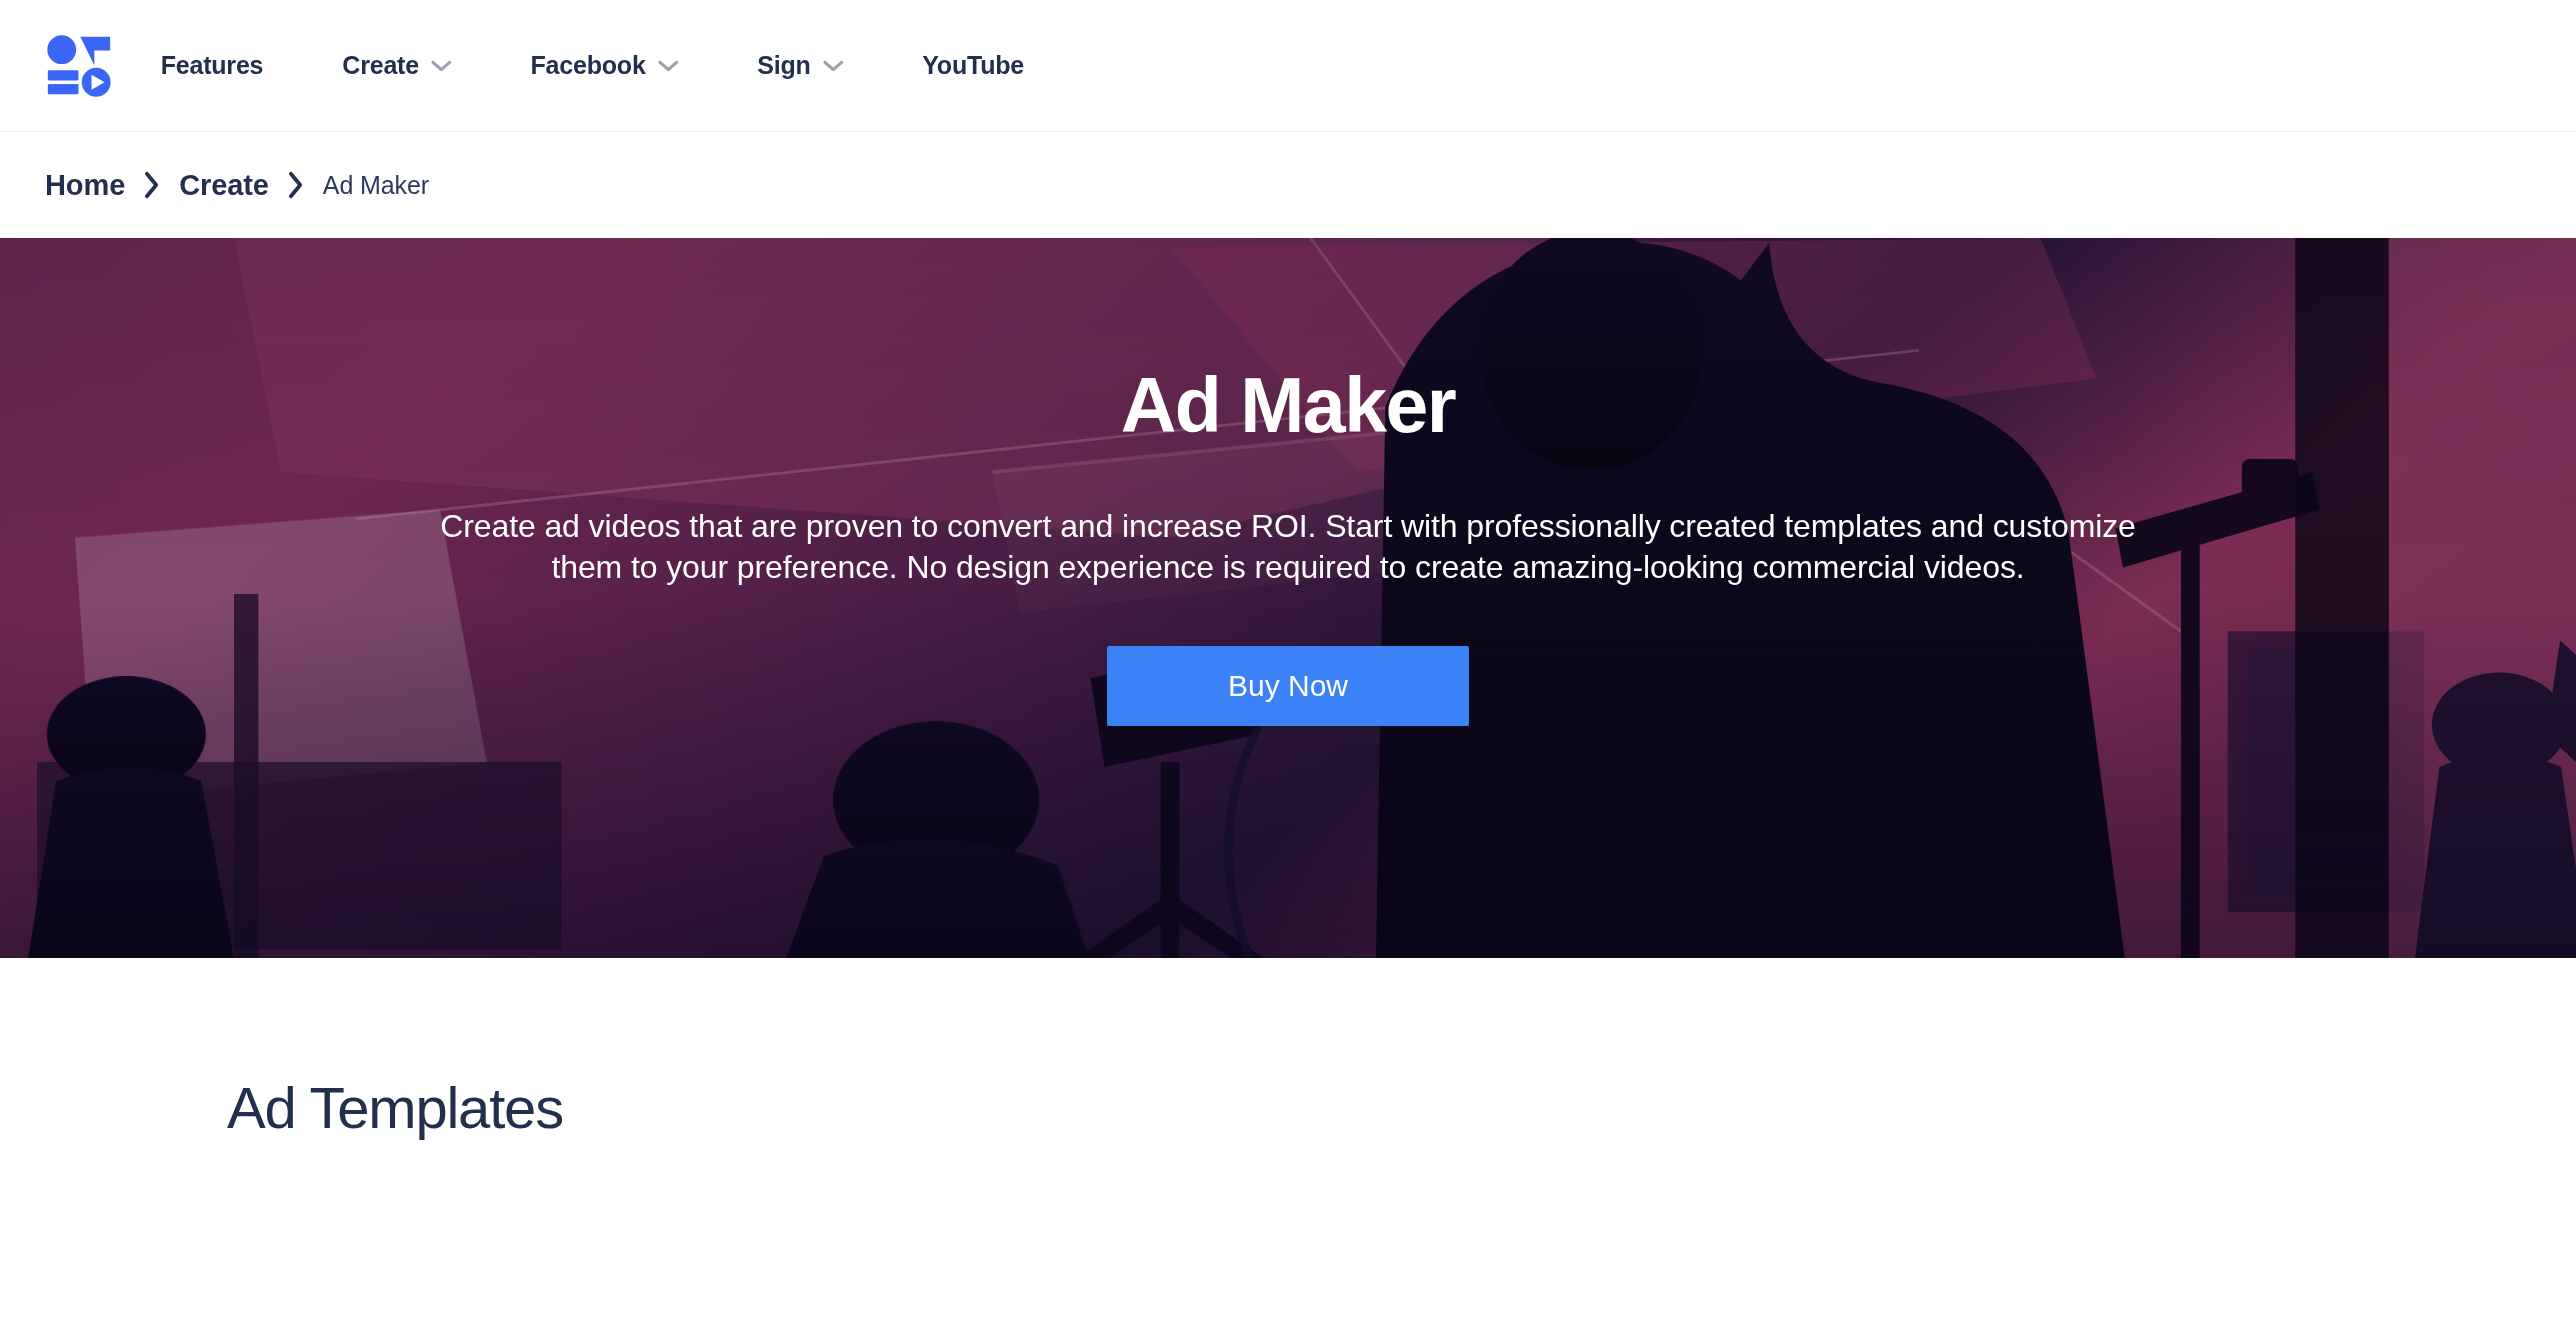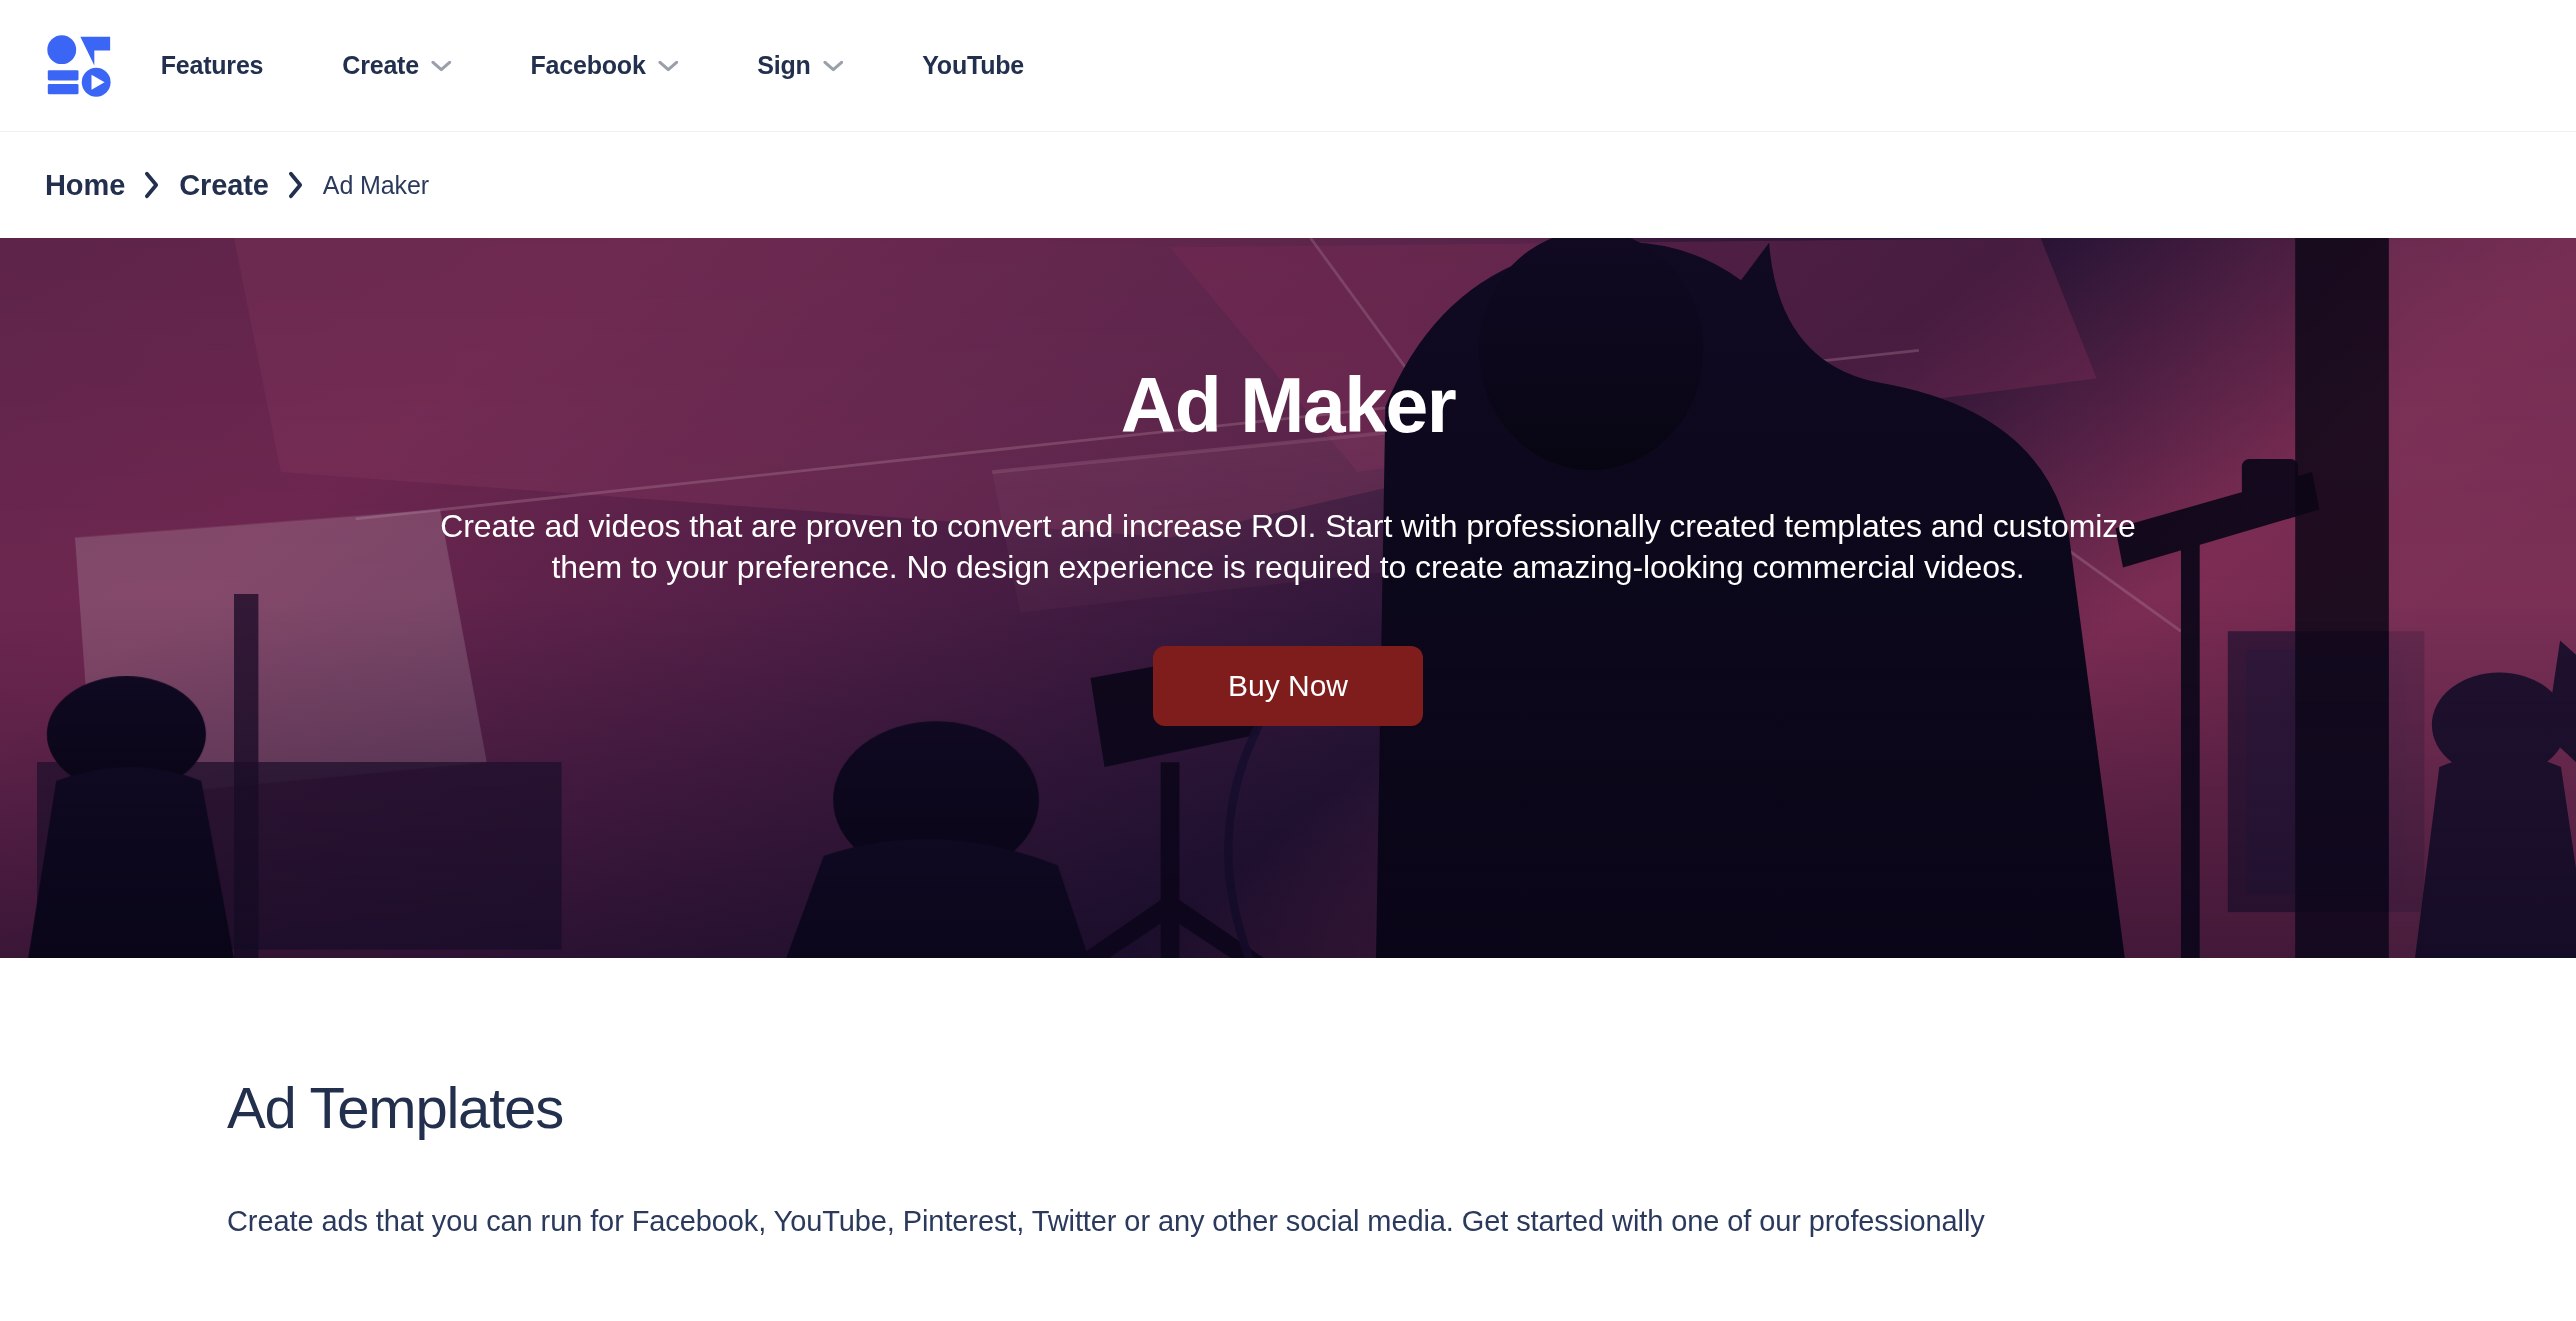--- a/index.html
+++ b/index.html
@@ -137,24 +137,24 @@
     margin-top:62px;
     width:1718px;
     text-align:center;
     font-size:32px;
     line-height:41px;
     color:#ffffff;
     letter-spacing:-0.1px;
   }
   .hero-cta {
     margin-top:58px;
-    width:270px; height:80px;
-    background:#7f1d1d;
+    width:362px; height:80px;
+    background:#3b82f6;
     border:none;
-    border-radius:12px;
+    border-radius:2px;
     color:#ffffff;
     font-size:30px;
     font-family:"Liberation Sans", sans-serif;
     font-weight:500;
     display:flex; align-items:center; justify-content:center;
     cursor:pointer;
   }
 
   
   .section {
@@ -343,15 +343,14 @@
 
   <div class="hero-content">
     <h1 class="hero-title">Ad Maker</h1>
     <p class="hero-sub">Create ad videos that are proven to convert and increase ROI. Start with professionally created templates and customize them to your preference. No design experience is required to create amazing-looking commercial videos.</p>
     <button class="hero-cta">Buy Now</button>
   </div>
 </div>
 
 <div class="section">
   <h2 class="section-title">Ad Templates</h2>
-  <p class="section-body">Create ads that you can run for Facebook, YouTube, Pinterest, Twitter or any other social media. Get started with one of our professionally</p>
 </div>
 
 
 </body></html>

